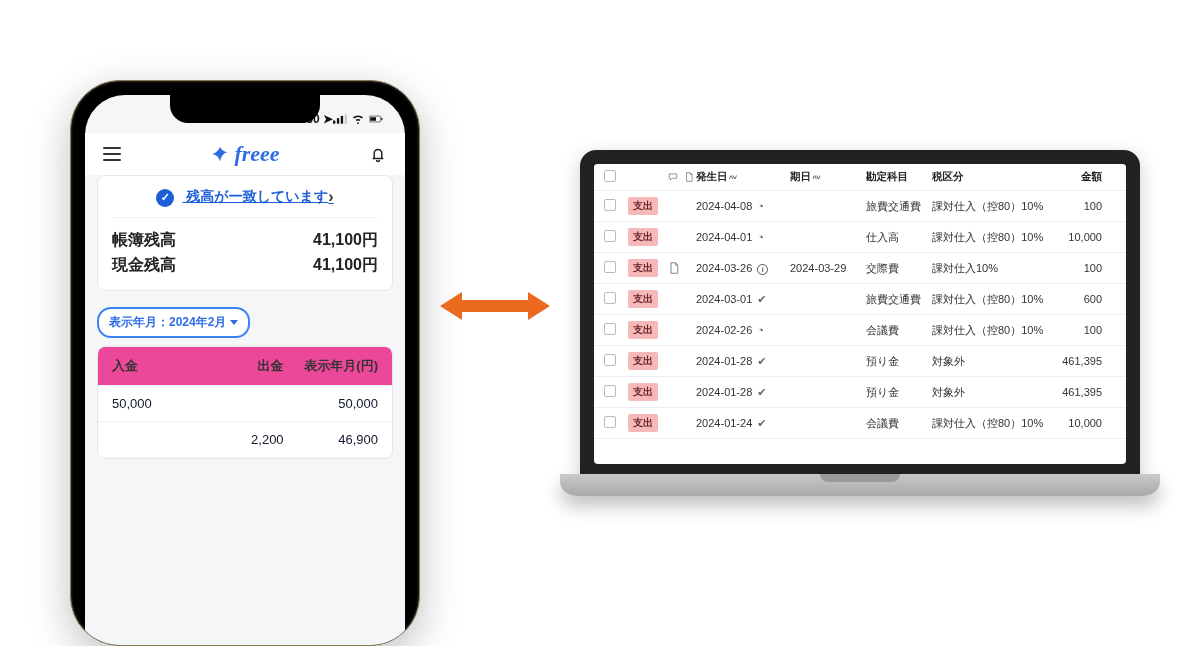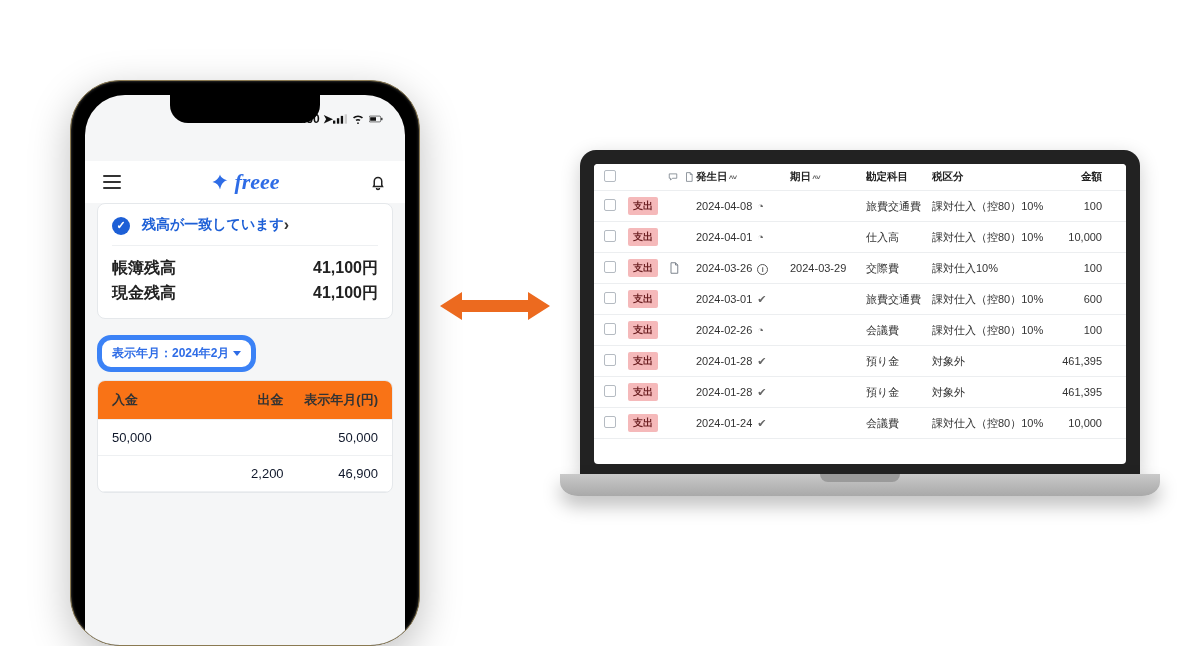--- a/index.html
+++ b/index.html
@@ -57,21 +57,20 @@
   .status-right { display:flex; gap:4px; align-items:center; }
   .status-icon { width:14px; height:10px; }
 
   .app-bar {
     height: 42px;
     display: flex;
     align-items: center;
     justify-content: space-between;
     padding: 0 18px;
     background: #fff;
-    margin-top: 28px;
   }
   .hamburger { width:18px; height:14px; display:flex; flex-direction:column; justify-content:space-between; cursor:pointer; }
   .hamburger span { height:2px; background:#333; border-radius:1px; }
   .logo {
     font-family: cursive;
     font-style: italic;
     font-weight: 600;
     font-size: 22px;
     color: #2e6ce6;
     display:flex; align-items:center; gap:4px;
@@ -92,55 +91,55 @@
   .caret-down { width:10px; height:6px; }
 
   .card {
     margin: 0 12px 10px;
     background:#fff;
     border-radius:8px;
     border:1px solid #e5e8eb;
     padding: 12px 14px;
   }
   .balance-status {
-    display:flex; align-items:center; justify-content:flex-start;
+    display:flex; align-items:center; justify-content:center;
     color:#1d5fd6; font-weight:700; font-size:14px; cursor:pointer;
-    padding-bottom:10px; border-bottom:1px solid #eef0f2; margin-bottom:10px;
+    padding-bottom:10px; border-bottom:1px solid #eef0f2; margin-bottom:10px;text-decoration:underline;
   }
   .check-circle {
     width:18px; height:18px; border-radius:50%; background:#1d5fd6; color:#fff;
     display:inline-flex; align-items:center; justify-content:center; font-size:11px; margin-right:8px;
   }
   .chevron-right { color:#333; font-size:16px; }
   .balance-row { display:flex; justify-content:space-between; font-size:16px; font-weight:700; color:#222; padding:2px 0;}
   .balance-val { font-feature-settings:"tnum"; font-weight:700;margin-left:15px; }
 
   .month-pill {
     margin: 6px 12px 8px;
     display:inline-flex; align-items:center;
-    border:5px solid #3b82f6; color:#2e6ce6; font-size:12px; font-weight:600;
+    border:2px solid #3b82f6; color:#2e6ce6; font-size:12px; font-weight:600;
     padding:5px 10px; border-radius:14px; background:#fff; cursor:pointer;
   }
   .month-pill .caret { margin-left:4px; }
 
   .ledger {
     margin: 0 12px;
     background:#fff;
     border:1px solid #e5e8eb;
     border-radius:8px;
     overflow:hidden;
   }
   .ledger-head, .ledger-row {
     display:grid;
     grid-template-columns: 1fr 1fr 1.1fr;
     padding: 10px 14px;
     border-bottom:1px solid #eef0f2;
     font-size:13px;
   }
-  .ledger-head { color:#333; font-weight:600; background:#f97316; }
+  .ledger-head { color:#333; font-weight:600; background:#ec4899; }
   .ledger-row { color:#0f172a; }
   .ledger-row div:nth-child(1) { text-align:left; }
   .ledger-row div:nth-child(2),
   .ledger-row div:nth-child(3),
   .ledger-head div:nth-child(2),
   .ledger-head div:nth-child(3) { text-align:right; }
   .ledger-head div:nth-child(1){ text-align:left; }
   .num { font-feature-settings:"tnum"; }
 
   

